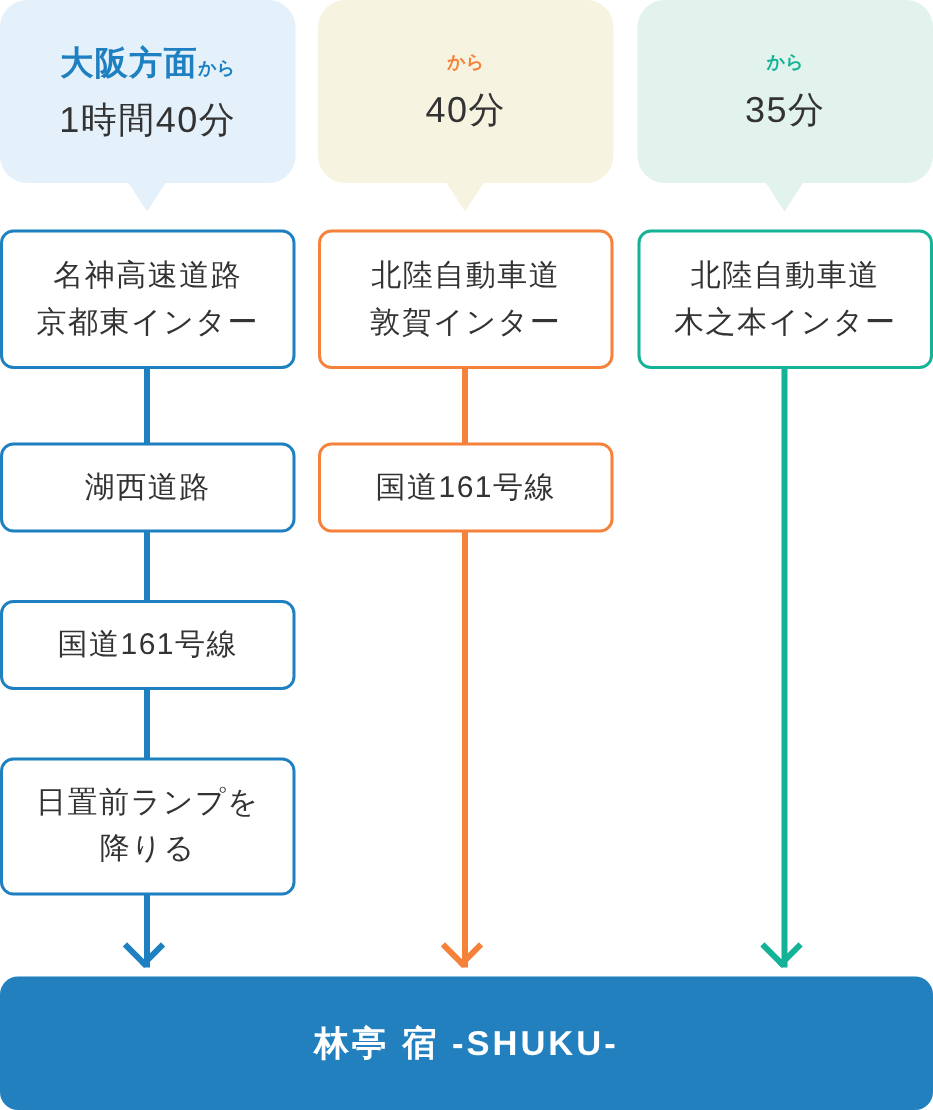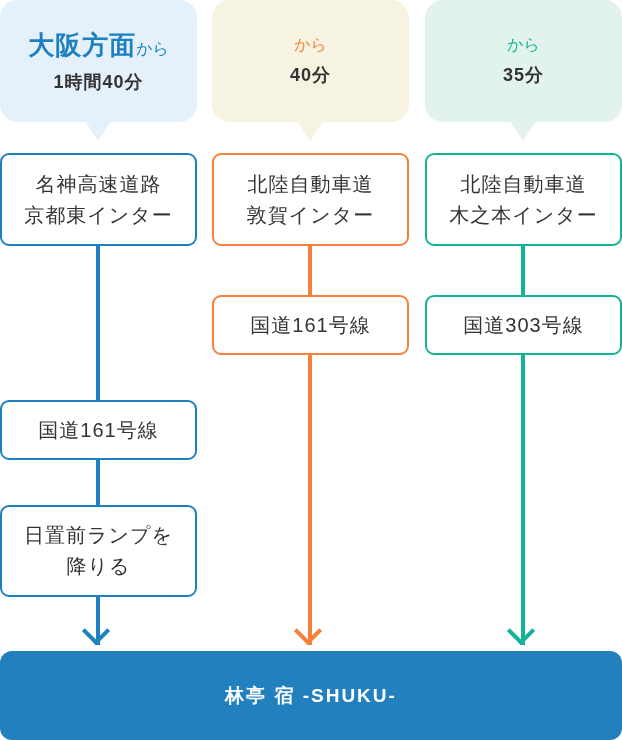--- a/index.html
+++ b/index.html
@@ -29,31 +29,31 @@
     justify-content: center;
     gap: 7px;
     z-index: 2;
   }
   .bubble .title-row {
     display: flex;
     align-items: baseline;
     white-space: nowrap;
   }
   .bubble .region {
-    font-size: 26px;
+    font-size: 22px;
     font-weight: 700;
     letter-spacing: 1px;
   }
   .bubble .suffix {
-    font-size: 16px;
+    font-size: 12px;
+    font-weight: 700;
+  }
+  .bubble .duration {
+    font-size: 24px;
     font-weight: 400;
-  }
-  .bubble .duration {
-    font-size: 18px;
-    font-weight: 700;
     color: #333333;
     letter-spacing: 1px;
   }
   .tail {
     position: absolute;
     top: 121px;
     left: 50%;
     margin-left: -13px;
     width: 0;
     height: 0;
@@ -150,21 +150,21 @@
     top: 651px;
     left: 0;
     width: 622px;
     height: 89px;
     background: #2180bd;
     border-radius: 12px;
     display: flex;
     align-items: center;
     justify-content: center;
     color: #ffffff;
-    font-size: 19px;
+    font-size: 23px;
     font-weight: 700;
     letter-spacing: 2px;
     z-index: 3;
   }
 </style>
 </head>
 <body>
 
 <div id="stage">
 
@@ -175,20 +175,21 @@
     <div class="title-row">
       <span class="region blue-accent">大阪方面</span>
       <span class="suffix blue-accent">から</span>
     </div>
     <div class="duration">1時間40分</div>
   </div>
   <div class="tail c1 blue-tail" style="left:98px;"></div>
 
   <div class="box c1 r1 blue-border">名神高速道路
 京都東インター</div>
+  <div class="box c1 r2 blue-border">湖西道路</div>
   <div class="box c1 r3 blue-border">国道161号線</div>
   <div class="box c1 r4 blue-border">日置前ランプを
 降りる</div>
 
   <div class="vline vl2 orange-line"></div>
   <div class="arrow-head ah2 orange-arrow"></div>
 
   <div class="bubble c2 cream-bg">
     <div class="title-row">
       <span class="suffix orange-accent">から</span>
@@ -207,19 +208,18 @@
   <div class="bubble c3 mint-bg">
     <div class="title-row">
       <span class="suffix teal-accent">から</span>
     </div>
     <div class="duration">35分</div>
   </div>
   <div class="tail c3 mint-tail" style="left:523px;"></div>
 
   <div class="box c3 r1 teal-border">北陸自動車道
 木之本インター</div>
-  <div class="box c3 r2 teal-border">国道303号線</div>
 
   <div class="dest-bar">
     <span>林亭 宿 -SHUKU-</span>
   </div>
 
 </div>
 
 </body></html>

